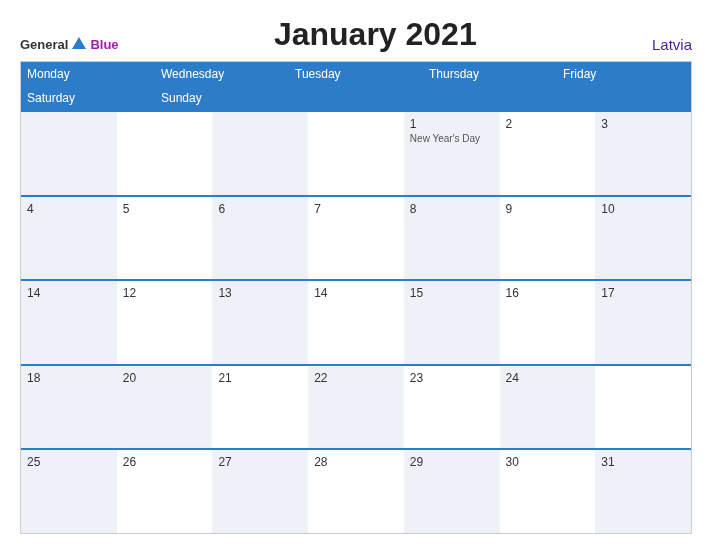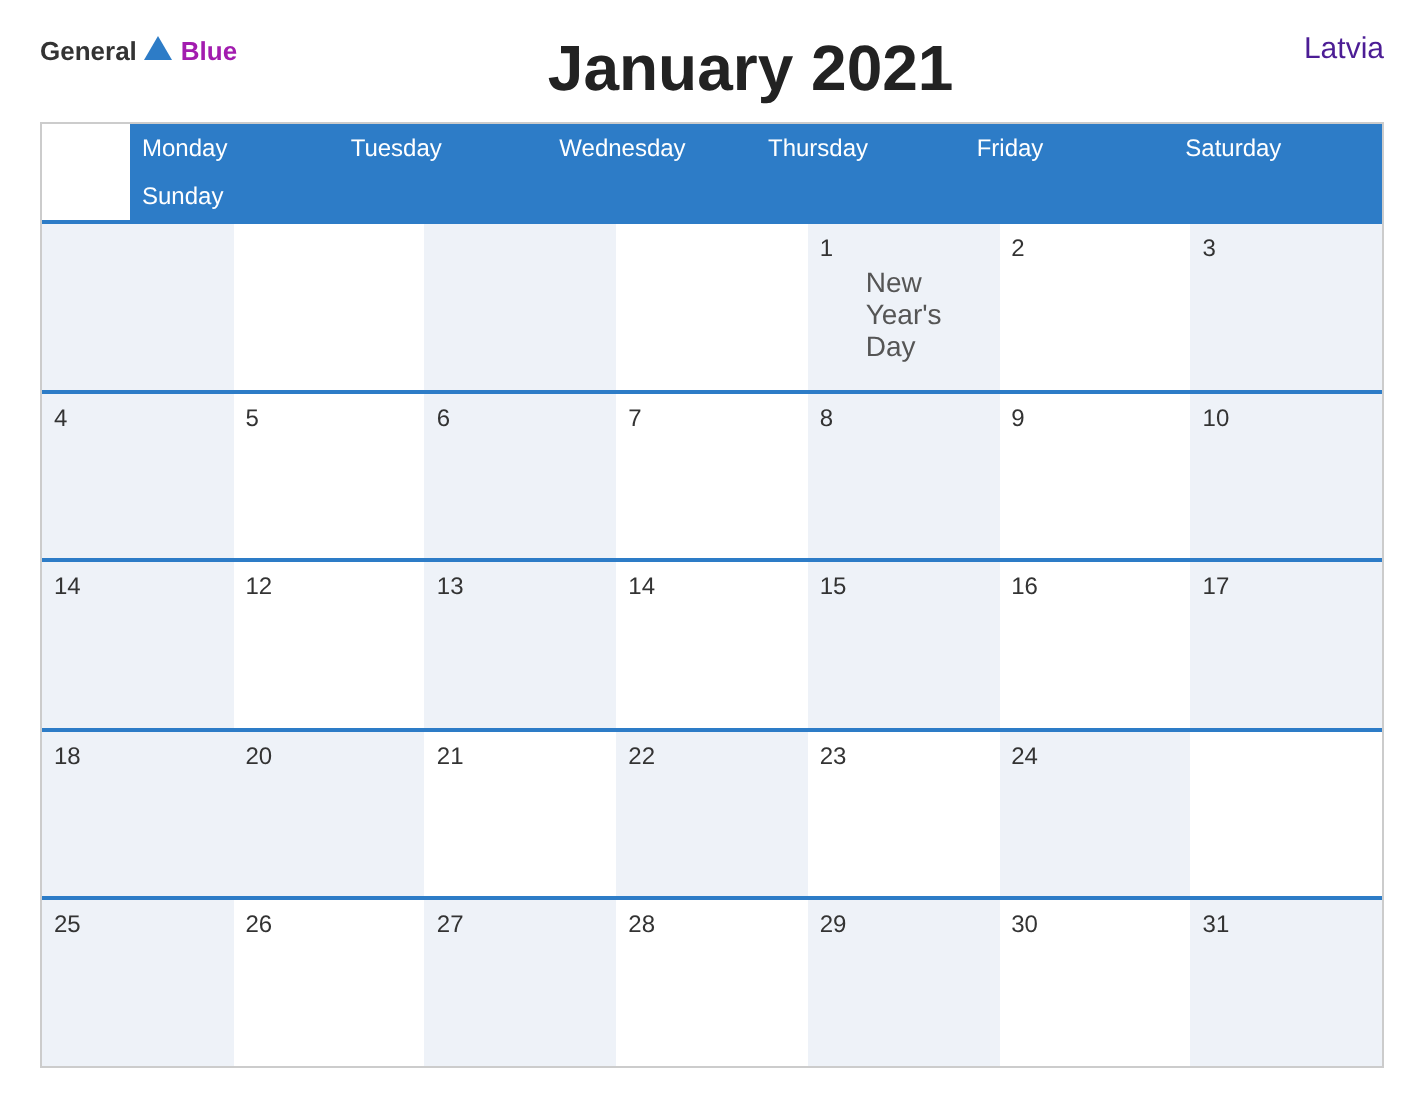--- a/index.html
+++ b/index.html
@@ -15,21 +15,21 @@
     .page {
       width: 712px;
       height: 550px;
       padding: 16px 20px 16px 20px;
       display: flex;
       flex-direction: column;
     }
 
     .header {
       display: flex;
-      align-items: flex-start;
+      align-items: flex-end;
       justify-content: space-between;
       margin-bottom: 8px;
     }
 
     .logo {
       display: flex;
       align-items: center;
       gap: 2px;
     }
 
@@ -72,23 +72,22 @@
 
     .calendar {
       flex: 1;
       display: flex;
       flex-direction: column;
       border: 1px solid #ccc;
     }
 
     .calendar-header {
       display: grid;
-      grid-template-columns: repeat(6, 1fr);
+      grid-template-columns: repeat(5, 1fr);
       background: #2d7cc7;
-      margin-left: 44px;
     }
 
     .calendar-header-cell {
       color: #fff;
       font-size: 12px;
       padding: 5px 6px;
       text-align: left;
       font-weight: normal;
     }
 
@@ -132,46 +131,45 @@
     .col-5 { background: #eef2f8 !important; }
     .col-6 { background: #fff !important; }
     .col-7 { background: #eef2f8 !important; }
 
     .day-number {
       font-size: 12px;
       color: #333;
     }
 
     .day-event {
-      font-size: 14px;
+      font-size: 10px;
       color: #555;
       margin-top: 2px;
-      margin-left: 23px;
     }
   </style>
 </head>
 <body>
 
 <div class="page">
   <div class="header">
     <div class="logo">
       <span class="logo-text-general">General</span>
       <div class="logo-triangle"></div>
       <br>
       <span class="logo-text-blue">Blue</span>
     </div>
     <div class="title">January 2021</div>
     <div class="country">Latvia</div>
   </div>
 
   <div class="calendar">
     <div class="calendar-header">
       <div class="calendar-header-cell">Monday</div>
+      <div class="calendar-header-cell">Wednesday</div>
       <div class="calendar-header-cell">Tuesday</div>
-      <div class="calendar-header-cell">Wednesday</div>
       <div class="calendar-header-cell">Thursday</div>
       <div class="calendar-header-cell">Friday</div>
       <div class="calendar-header-cell">Saturday</div>
       <div class="calendar-header-cell">Sunday</div>
     </div>
 
     <div class="calendar-body">
 
       <div class="calendar-week">
         <div class="calendar-cell col-1">

